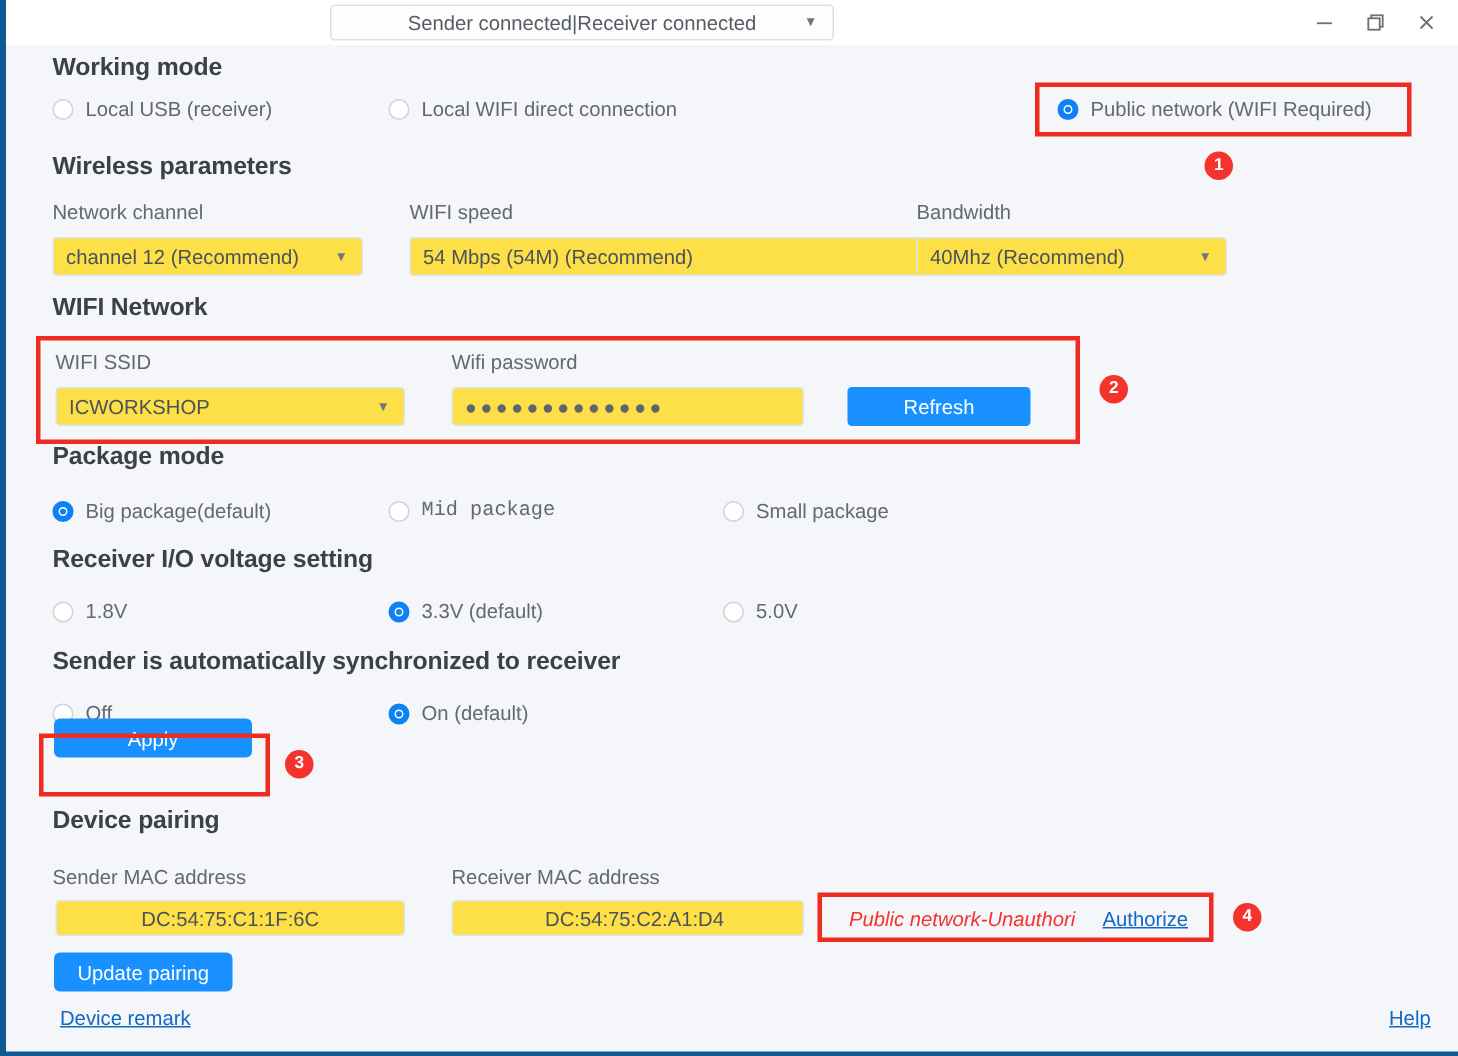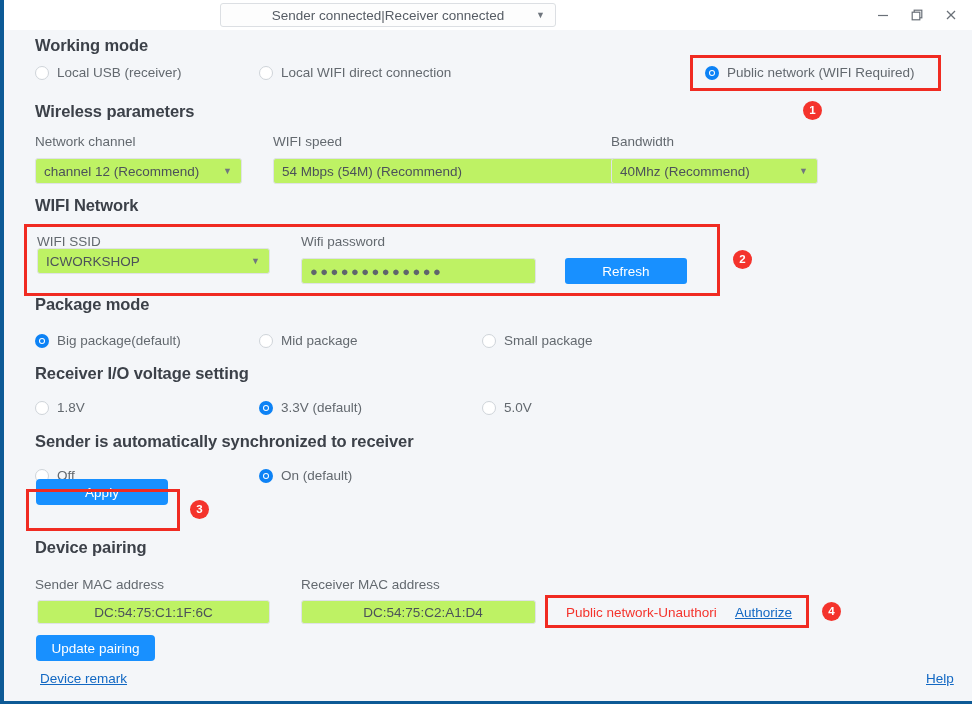--- a/index.html
+++ b/index.html
@@ -132,21 +132,21 @@
     background: #0d82f5;
   }
   .radio .txt {
     font-size: 13.5px;
     color: #63696f;
   }
 
   
   .select-box, .text-box {
     position: absolute;
-    background: #bef264;
+    background: #fde047;
     border: 1px solid #dfe2e6;
     border-radius: 3px;
     box-sizing: border-box;
     font-size: 13.5px;
     color: #4c5259;
     display: flex;
     align-items: center;
     padding: 0 8px;
   }
   .select-box .caret {
@@ -290,42 +290,42 @@
 
     <div class="field-label" style="left:607px; top:104px;">Bandwidth</div>
     <div class="select-box" style="left:607px; top:128px; width:207px; height:26px;">
       <span>40Mhz (Recommend)</span>
       <span class="caret">▼</span>
     </div>
 
     <div class="sect-title" style="left:31px; top:166px;">WIFI Network</div>
 
     <div class="field-label" style="left:33px; top:204px;">WIFI SSID</div>
-    <div class="select-box" style="left:33px; top:218px; width:233px; height:26px;">
+    <div class="select-box" style="left:33px; top:228px; width:233px; height:26px;">
       <span>ICWORKSHOP</span>
       <span class="caret">▼</span>
     </div>
 
     <div class="field-label" style="left:297px; top:204px;">Wifi password</div>
     <div class="text-box" style="left:297px; top:228px; width:235px; height:26px;">
       <span class="pw-dots">●●●●●●●●●●●●●</span>
     </div>
 
     <button class="btn" style="left:561px; top:228px; width:122px; height:26px; border-radius:3px;">Refresh</button>
 
     <div class="hl" style="left:20px; top:194px; width:696px; height:72px;"></div>
     <div class="badge" style="left:729px; top:220px;">2</div>
 
     <div class="sect-title" style="left:31px; top:265px;">Package mode</div>
 
     <div class="radio on" style="left:31px; top:303px;">
       <span class="dot"></span>
       <span class="txt">Big package(default)</span>
     </div>
-    <div class="radio" style="left:255px; top:303px;">
+    <div class="radio" style="left:255px; top:303px;font-family:Liberation Mono, monospace;">
       <span class="dot"></span>
       <span class="txt">Mid package</span>
     </div>
     <div class="radio" style="left:478px; top:303px;">
       <span class="dot"></span>
       <span class="txt">Small package</span>
     </div>
 
     <div class="sect-title" style="left:31px; top:334px;">Receiver I/O voltage setting</div>
 
@@ -362,21 +362,21 @@
     <div class="field-label" style="left:31px; top:547px;">Sender MAC address</div>
     <div class="text-box center" style="left:33px; top:570px; width:233px; height:24px;">
       <span>DC:54:75:C1:1F:6C</span>
     </div>
 
     <div class="field-label" style="left:297px; top:547px;">Receiver MAC address</div>
     <div class="text-box center" style="left:297px; top:570px; width:235px; height:24px;padding-left:17px;">
       <span>DC:54:75:C2:A1:D4</span>
     </div>
 
-    <div class="auth-status" style="left:562px; top:575px;">Public network-Unauthori</div>
+    <div class="auth-status" style="left:562px; top:575px;font-style:italic;">Public network-Unauthori</div>
     <div class="auth-link" style="left:731px; top:575px;">Authorize</div>
     <div class="hl" style="left:541px; top:565px; width:264px; height:33px;"></div>
     <div class="badge" style="left:818px; top:572px;">4</div>
 
     <button class="btn" style="left:32px; top:605px; width:119px; height:26px;">Update pairing</button>
 
     <div class="link" style="left:36px; top:641px;">Device remark</div>
     <div class="link" style="left:922px; top:641px;text-align:right;">Help</div>
 
   </div>

